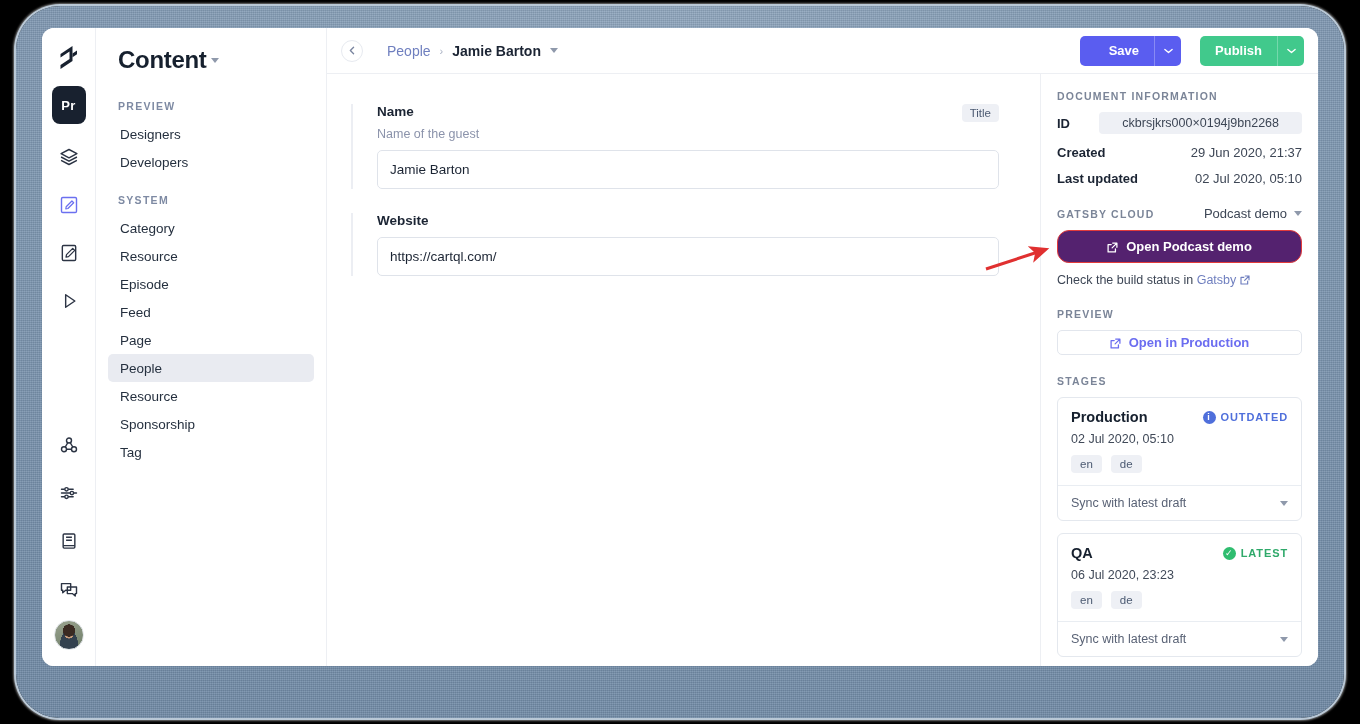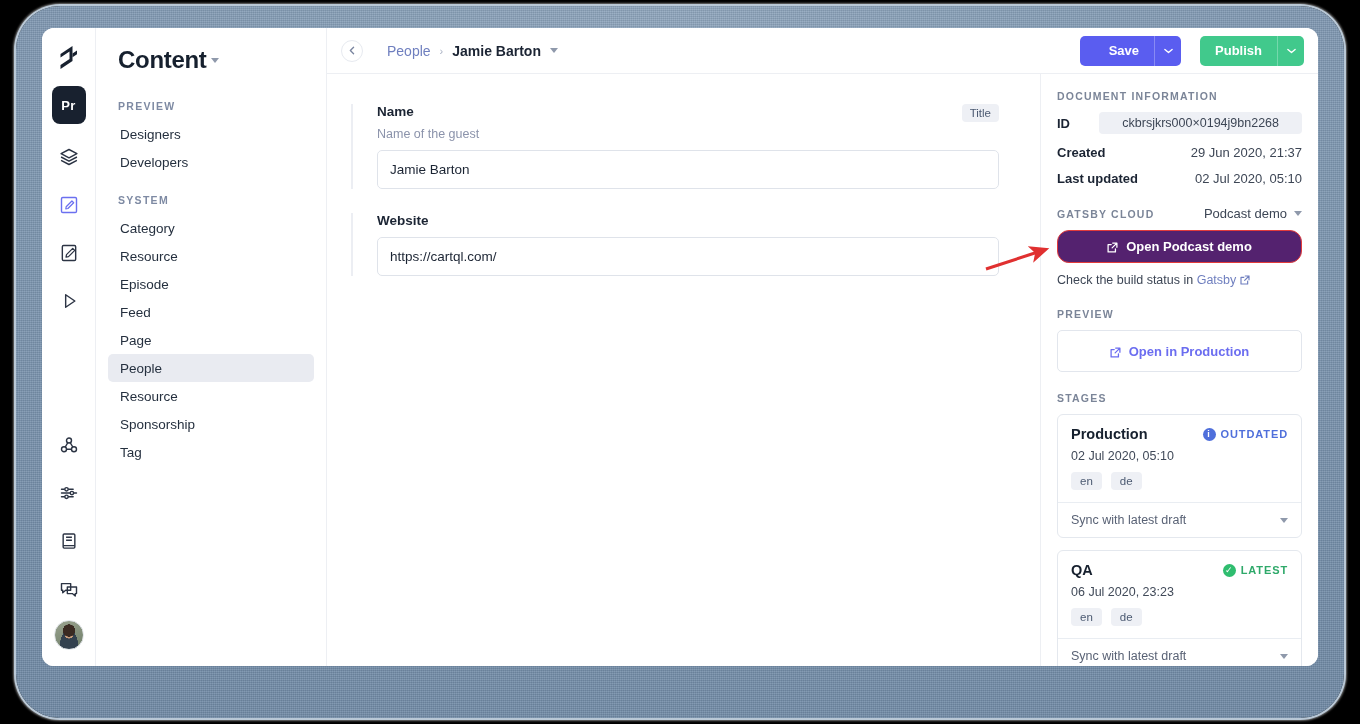--- a/index.html
+++ b/index.html
@@ -98,21 +98,21 @@
   .kv .k { font-weight:700; color:#1b2433; }
   .kv .v { color:#3d4655; }
   .kv .v.chip { background:#eef0f5; color:#3d4655; padding:4px 23px; border-radius:4px; font-size:12.5px;}
   .sec-row { display:flex; align-items:center; justify-content:space-between; margin:20px 0 9px;}
   .sec-row .sel { font-size:13px; color:#3d4655; display:flex; align-items:center; gap:7px;}
   .btn-purple { height:33px; border:1px solid #e33b3b; border-radius:12px; background:#54226f;
                 color:#fff; font-size:13px; font-weight:600; display:flex; align-items:center;
                 justify-content:center; gap:8px; }
   .note { font-size:12.5px; color:#3d4655; margin-top:10px; }
   .note a { color:#6f7fbf; text-decoration:none; }
-  .btn-white { height:42px; border:1px solid #e2e6ed; border-radius:5px; background:#fff;
+  .btn-white { height:25px; border:1px solid #e2e6ed; border-radius:5px; background:#fff;
                color:#6b6df0; font-size:13px; font-weight:600; display:flex; align-items:center;
                justify-content:center; gap:8px; }
   .stage { border:1px solid #e4e8ee; border-radius:6px; margin-bottom:12px; overflow:hidden;}
   .stage-top { padding:11px 13px 12px; }
   .stage-head { display:flex; align-items:center; justify-content:space-between; }
   .stage-name { font-size:14.5px; font-weight:700; color:#16202e; }
   .stage-badge { display:flex; align-items:center; gap:5px; font-size:11px; font-weight:600; letter-spacing:.9px;}
   .stage-badge.outdated { color:#4f6fdb; }
   .stage-badge.latest { color:#2fa96a; }
   .dot { width:13px;height:13px;border-radius:50%; display:flex;align-items:center;justify-content:center;

